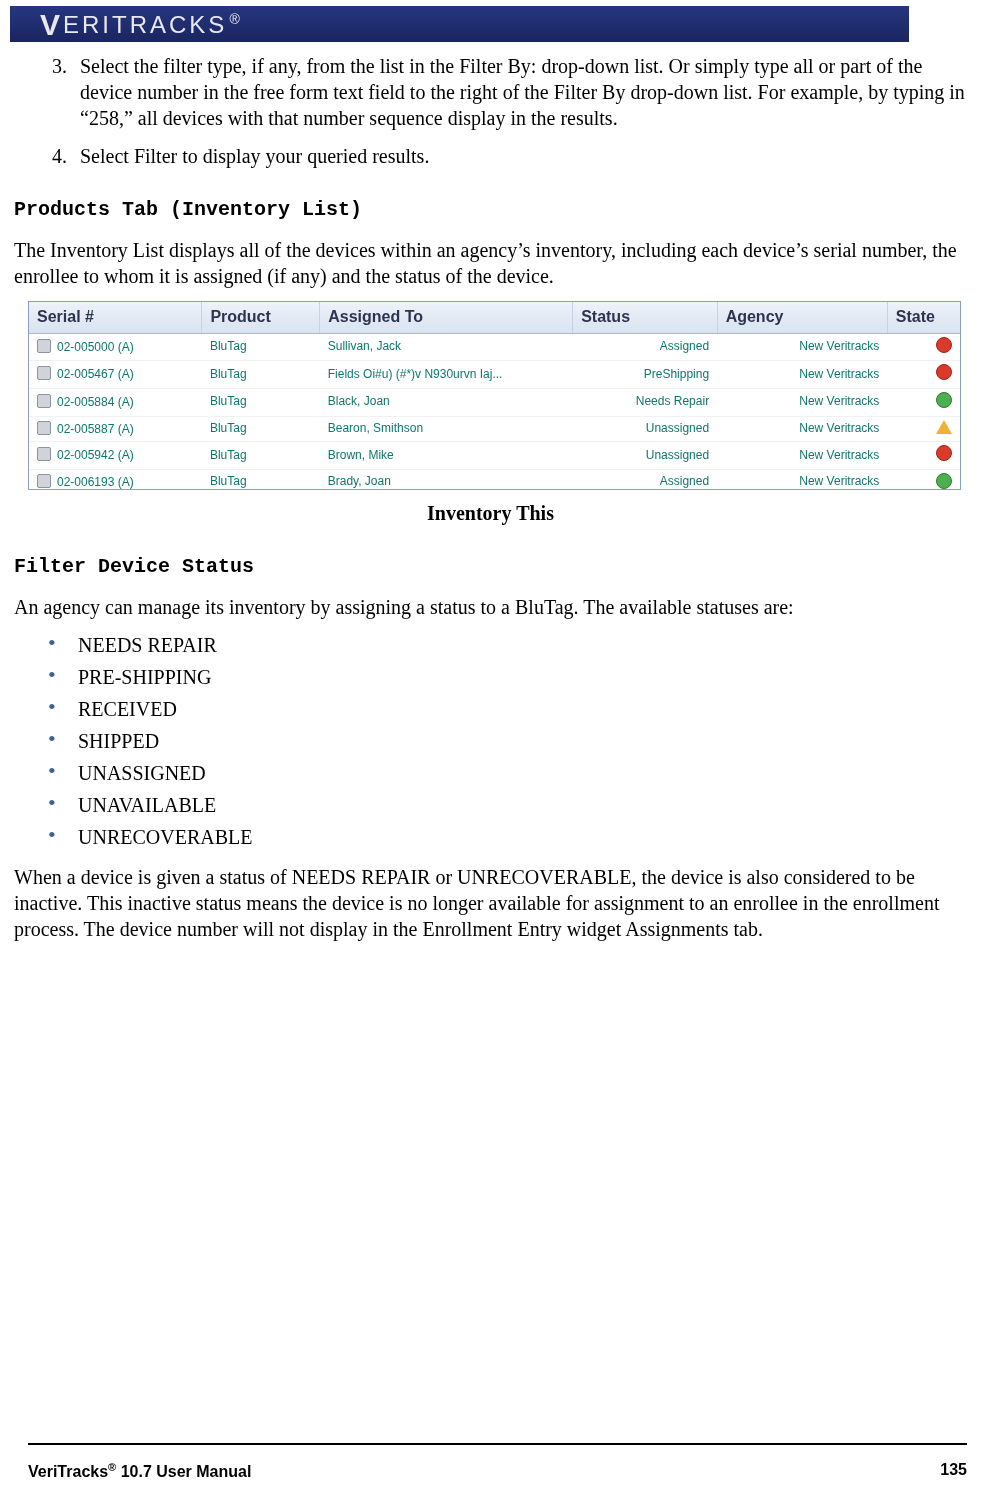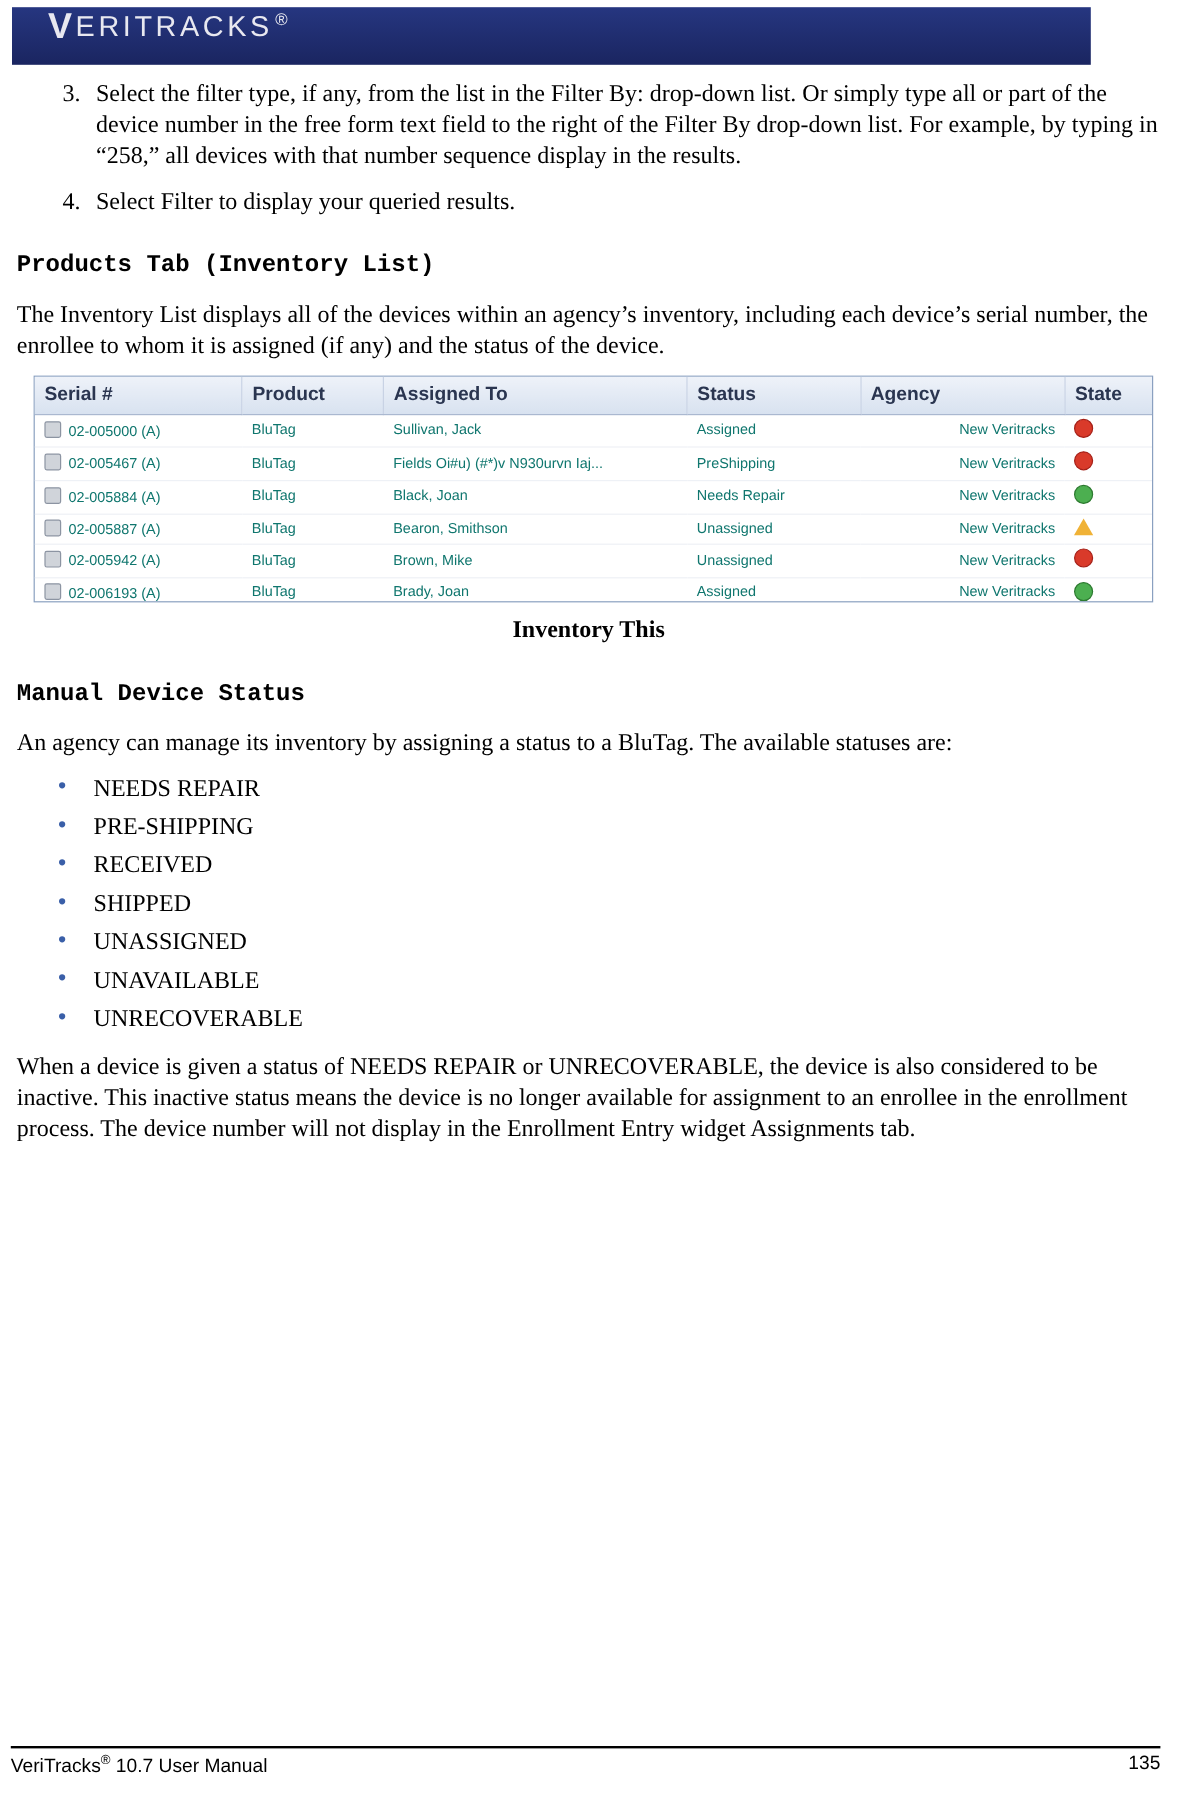--- a/index.html
+++ b/index.html
@@ -12,23 +12,23 @@
   .page {
     width: 981px;
     min-height: 1495px;
     position: relative;
     box-sizing: border-box;
     padding: 0;
   }
   .header-banner {
     background: #1f2a6b;
     background: linear-gradient(to bottom, #263680 0%, #1a2560 100%);
-    height: 48px;
+    height: 36px;
     display: flex;
-    align-items: flex-start;
+    align-items: flex-end;
     padding-left: 30px;
     margin: 6px 72px 0 10px;
   }
   .header-banner .logo-text {
     color: #e8e8f0;
     font-family: "Arial Narrow", Arial, sans-serif;
     font-size: 24px;
     letter-spacing: 3px;
     font-weight: normal;
   }
@@ -151,35 +151,35 @@
     position: absolute;
     left: 0;
     top: 0;
     color: #3a5fa8;
     font-size: 22px;
     line-height: 1;
   }
   .footer {
     position: absolute;
     bottom: 20px;
-    left: 9px;
+    left: 28px;
     right: 14px;
     border-top: 2px solid #000;
-    padding-top: 4px;
+    padding-top: 16px;
     font-family: Arial, Helvetica, sans-serif;
     font-size: 16px;
-    font-weight: normal;
+    font-weight: bold;
     display: flex;
     justify-content: space-between;
   }
   .footer .sup {
     font-size: 11px;
     vertical-align: super;
   }
-  .center-td { text-align: left; }
+  .center-td { text-align: right; }
   .right-td { text-align: right; padding-right: 60px; }
   .bold { font-weight: normal; }
 </style>
 </head>
 <body>
 
 <div class="page">
 
   <div class="header-banner">
     <span class="logo-text">
@@ -258,21 +258,21 @@
             <td class="center-td">Assigned</td>
             <td class="right-td">New Veritracks</td>
             <td class="center-td"><span class="state-green"></span></td>
           </tr>
         </tbody>
       </table>
     </div>
 
     <div class="caption">Inventory This</div>
 
-    <h2 class="section">Manual Device Status</h2>
+    <h2 class="section">Filter Device Status</h2>
     <div class="para">An agency can manage its inventory by assigning a status to a BluTag. The available statuses are:</div>
 
     <ul class="status-list">
       <li>NEEDS REPAIR</li>
       <li>PRE-SHIPPING</li>
       <li>RECEIVED</li>
       <li>SHIPPED</li>
       <li>UNASSIGNED</li>
       <li>UNAVAILABLE</li>
       <li>UNRECOVERABLE</li>

